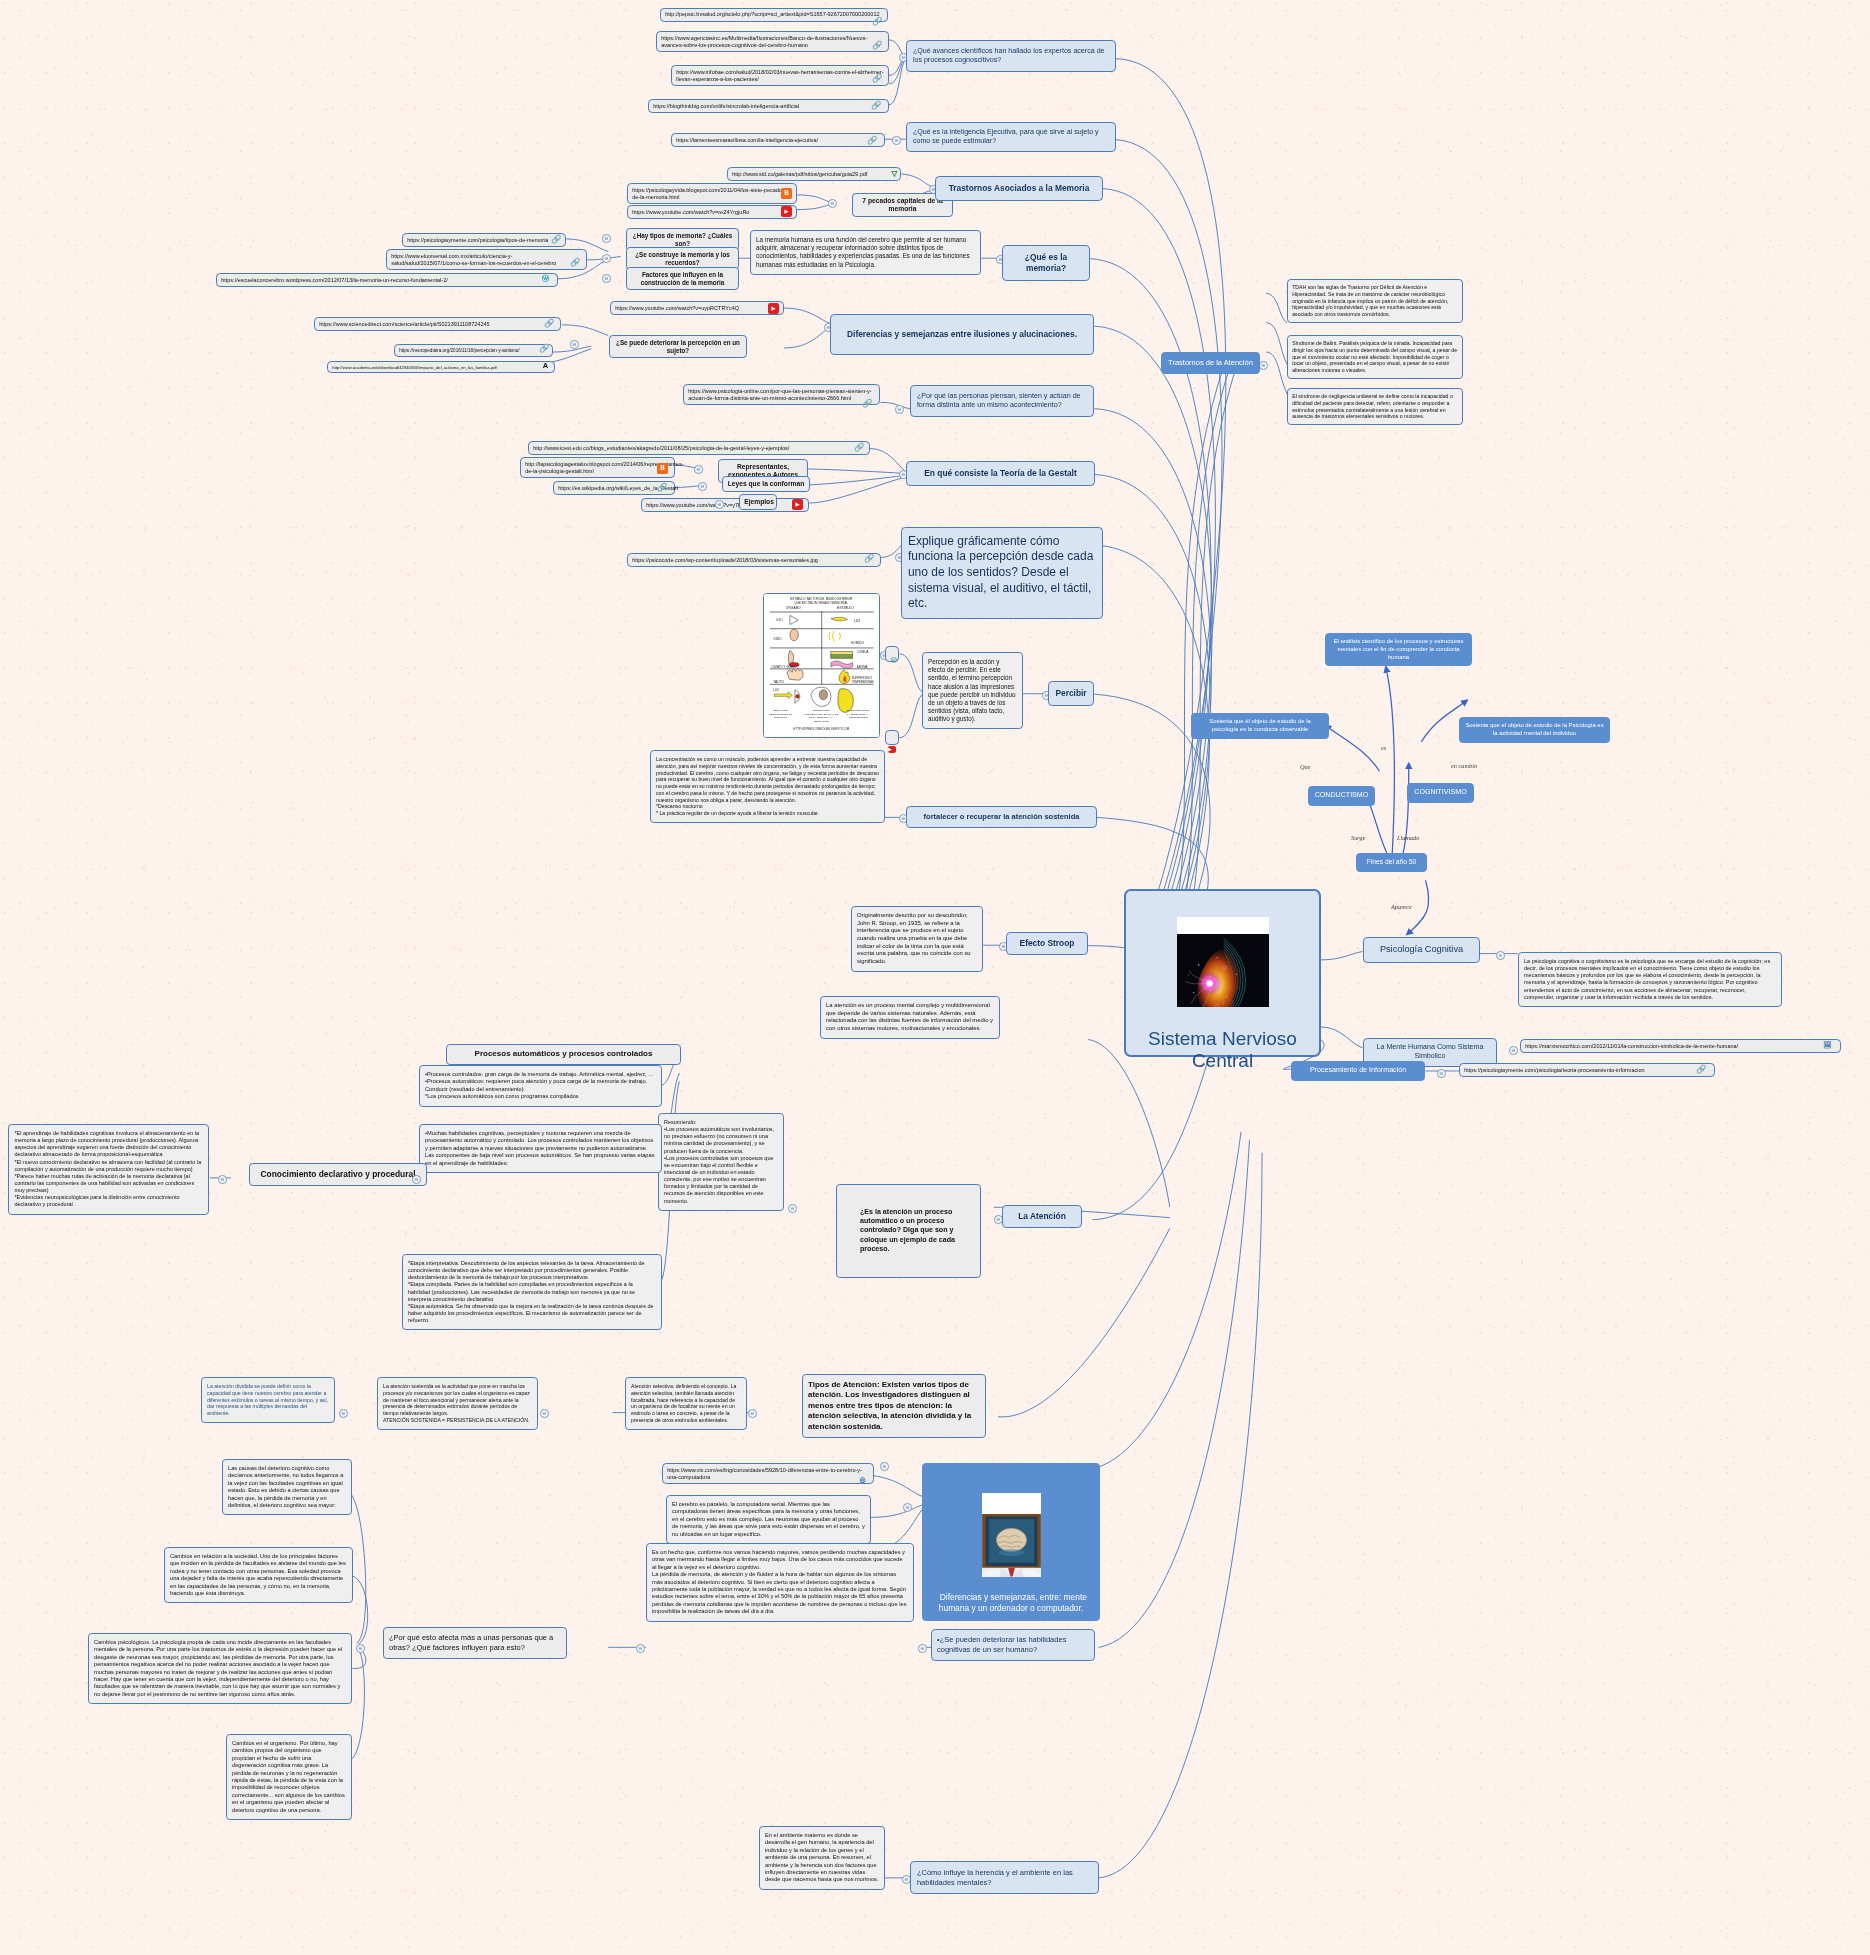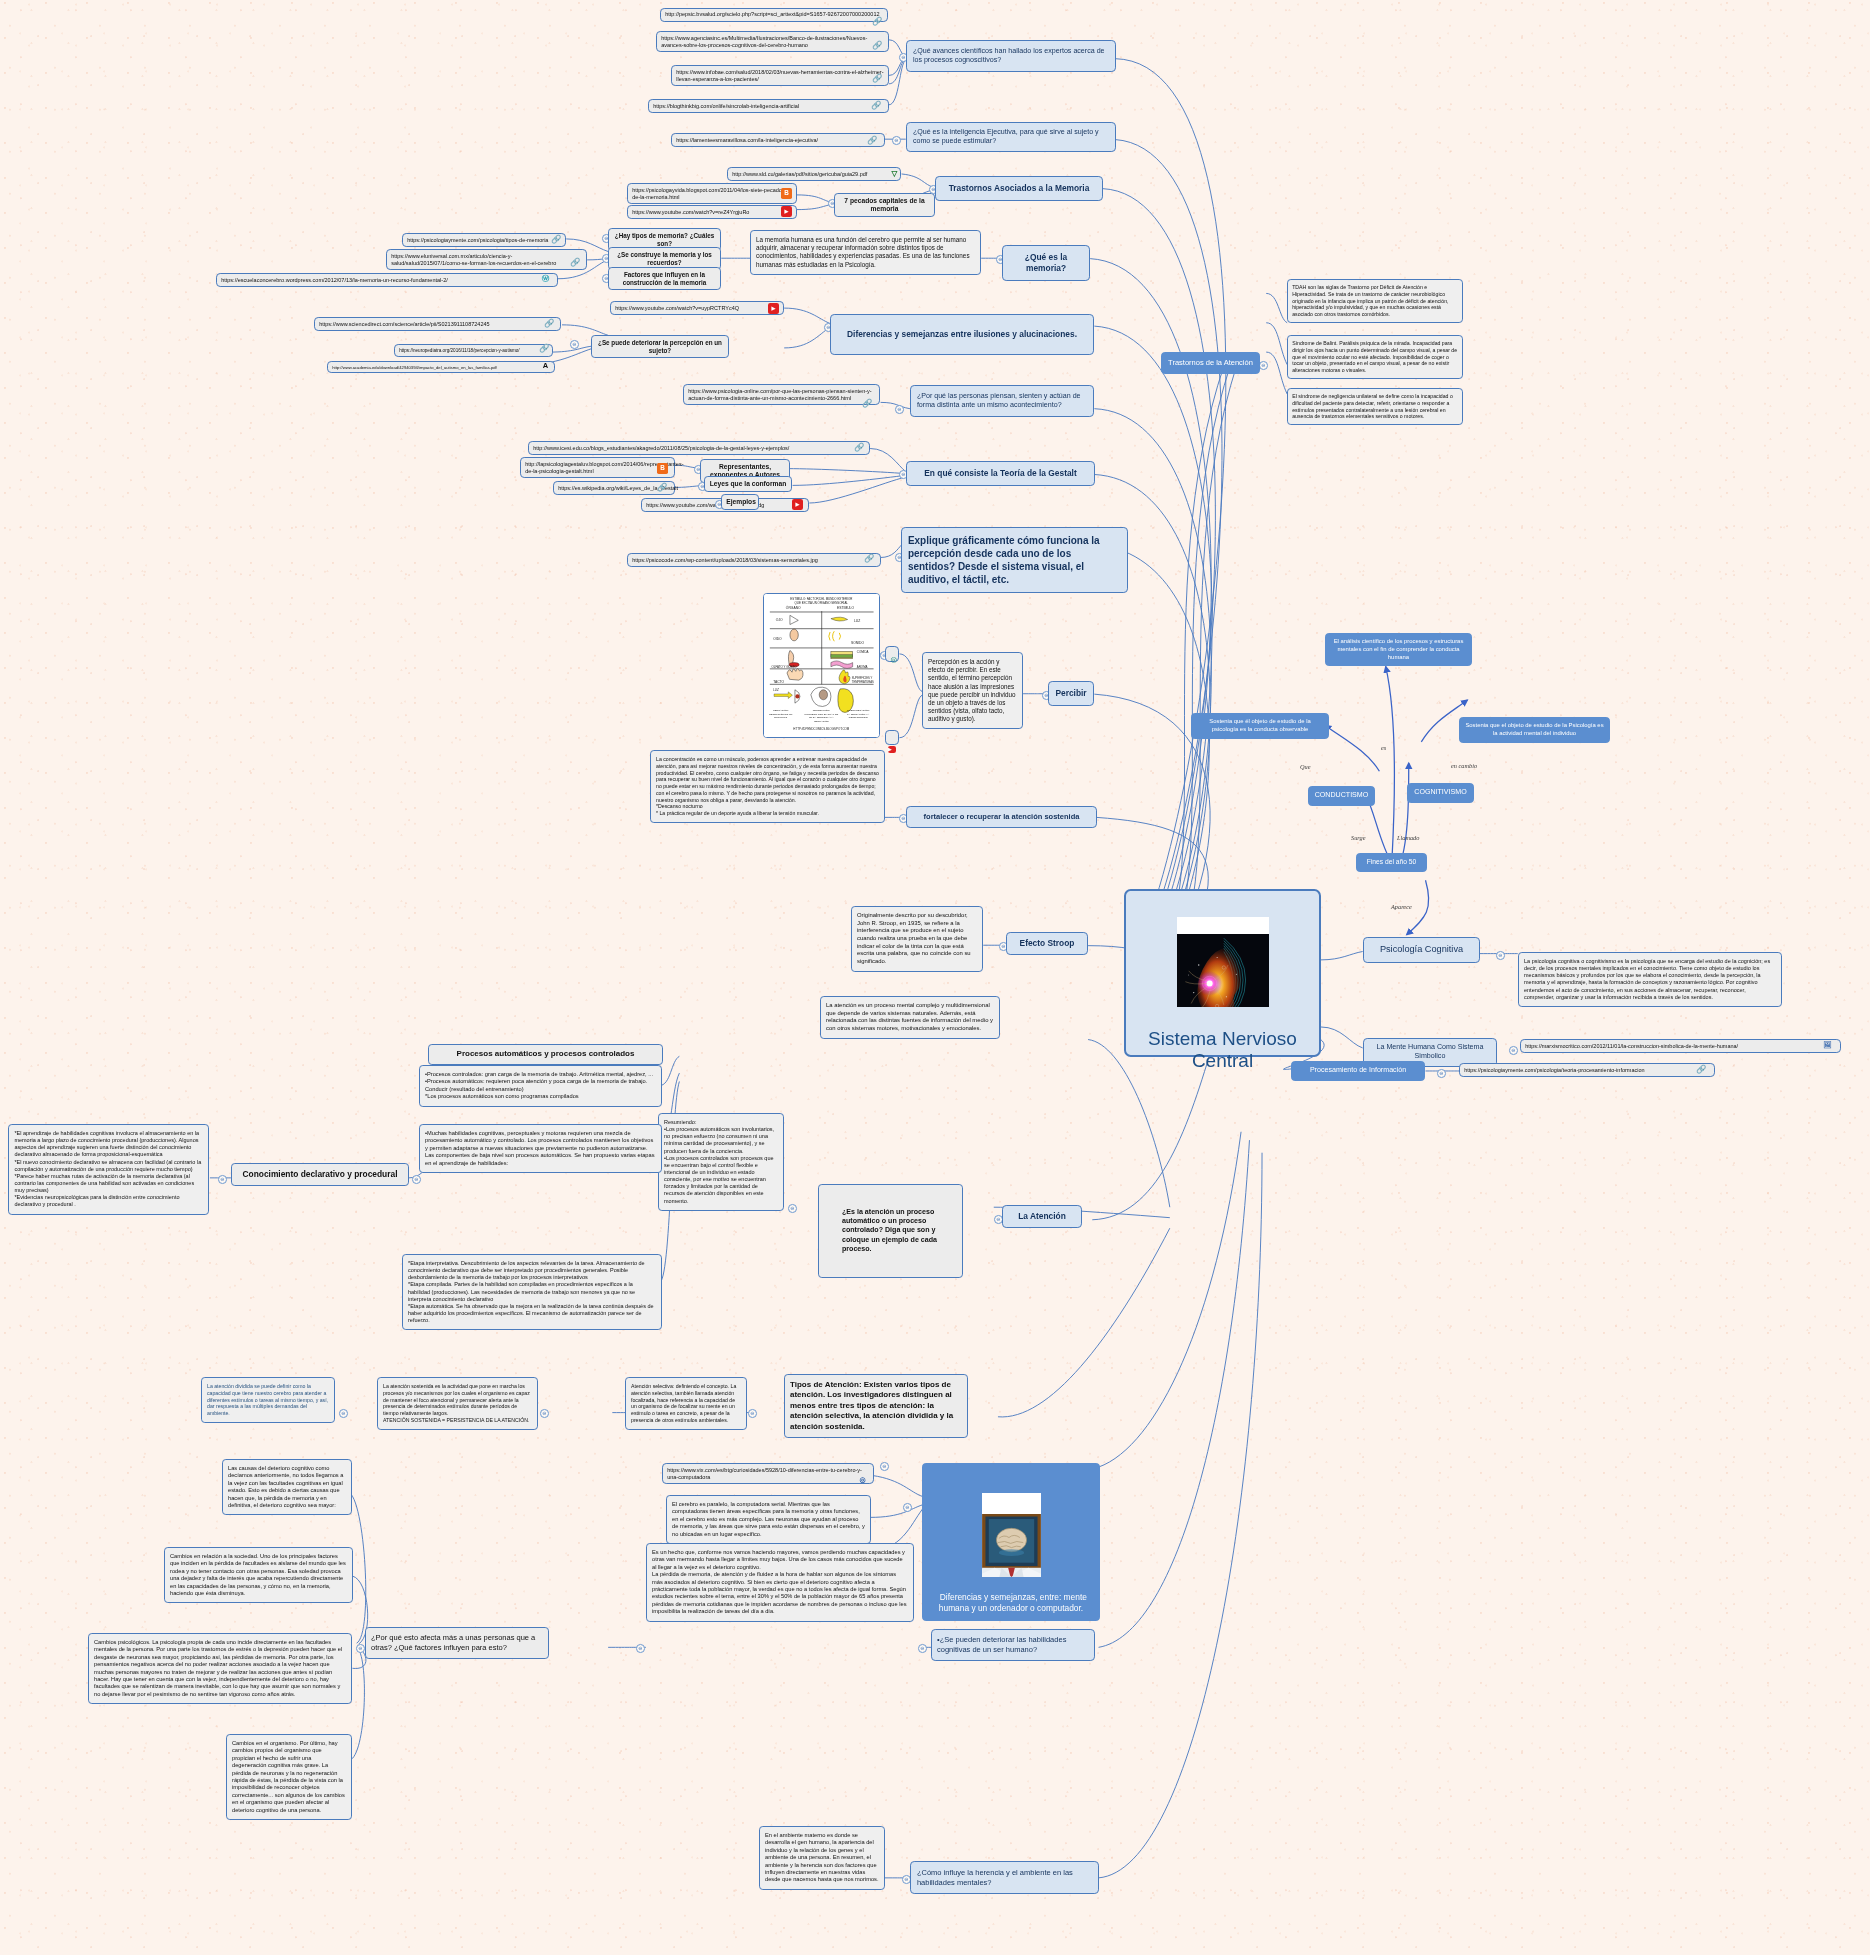--- a/index.html
+++ b/index.html
@@ -36,21 +36,21 @@
   }
   .url{
     background:#ececec;border-color:#4a7bbd;color:#111;
     font-size:5.5px;border-radius:4.2px;
   }
   .note{background:#efefef;color:#111;font-size:5.5px;}
   .topic{
     background:#d8e4f2;color:#14325c;font-weight:bold;
     text-align:center;font-size:6.7px;border-radius:4.2px;
   }
-  .topic-plain{background:#ececec;color:#111;font-weight:bold;text-align:center;font-size:6.7px;}
+  .topic-plain{background:#ececec;color:#111;font-weight:bold;text-align:center;font-size:6.7px;margin-left:18px;}
   .solid{background:#5b8ed0;color:#fff;border-color:#5b8ed0;text-align:center;font-weight:normal;}
   .center{
     background:#d8e4f2;border:2.1px solid #4a7bbd;border-radius:6.7px;
     text-align:center;
   }
   .center .title{font-size:19px;color:#1d4f86;line-height:1.18;padding:3.4px 0 5.9px;}
   .icon{
     position:absolute;width:11px;height:11px;border-radius:1.7px;
     display:flex;align-items:center;justify-content:center;
     font-size:5.5px;font-weight:bold;color:#fff;line-height:1;
@@ -298,21 +298,21 @@
 
 <div class="collapse" style="left:715px;top:500px;">⊖</div>
 <div class="node topic-plain" style="left:721px;top:494px;width:38px;font-size:6.7px;">Ejemplos</div>
 
 <div class="collapse" style="left:899px;top:470px;">⊖</div>
 <div class="node topic" style="left:906px;top:461px;width:189px;padding:5.9px;font-size:8.4px;">En qué consiste la Teoría de la Gestalt</div>
 
 <div class="node url" style="left:627px;top:553px;width:254px;">https://psicocode.com/wp-content/uploads/2018/03/sistemas-sensoriales.jpg</div>
 <span class="icon ic-link" style="left:864px;top:553px;">🔗</span>
 <div class="collapse" style="left:895px;top:553px;">⊖</div>
-<div class="node topic" style="left:901px;top:527px;width:227px;padding:5.9px;font-weight:bold;font-size:10px;text-align:left;">Explique gráficamente cómo funciona la percepción desde cada uno de los sentidos? Desde el sistema visual, el auditivo, el táctil, etc.</div>
+<div class="node topic" style="left:901px;top:527px;width:202px;padding:5.9px;font-weight:normal;font-size:12px;text-align:left;">Explique gráficamente cómo funciona la percepción desde cada uno de los sentidos? Desde el sistema visual, el auditivo, el táctil, etc.</div>
 
 <div class="pic" style="left:763px;top:593px;width:115px;height:143px;">
   <svg viewBox="0 0 275 340" style="width:100%;height:100%;background:#fff;">
     <text x="137" y="14" font-size="7" text-anchor="middle" fill="#222" font-family="Liberation Sans, sans-serif">ESTÍMULO: FACTOR DEL MUNDO EXTERIOR</text>
     <text x="137" y="23" font-size="7" text-anchor="middle" fill="#222" font-family="Liberation Sans, sans-serif">QUE EXCITA UN ÓRGANO SENSORIAL</text>
     <text x="70" y="36" font-size="8" text-anchor="middle" fill="#222">ÓRGANO</text>
     <text x="195" y="36" font-size="8" text-anchor="middle" fill="#222">ESTÍMULO</text>
     <line x1="138" y1="40" x2="138" y2="215" stroke="#222" stroke-width="1.5"></line>
     <line x1="14" y1="42" x2="262" y2="42" stroke="#222" stroke-width="1.5"></line>
     <line x1="14" y1="82" x2="262" y2="82" stroke="#222" stroke-width="1.5"></line>

